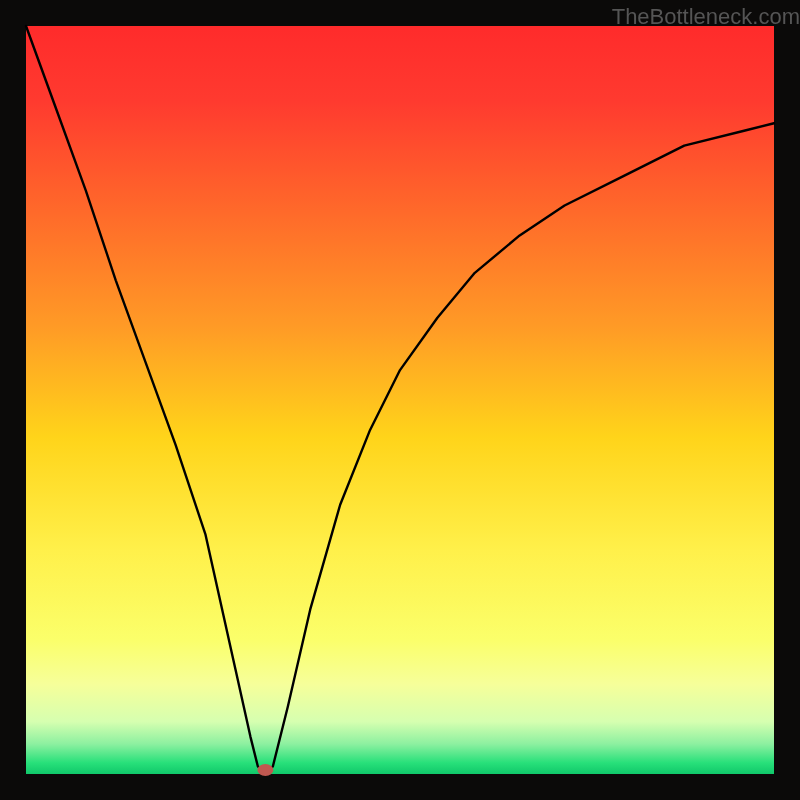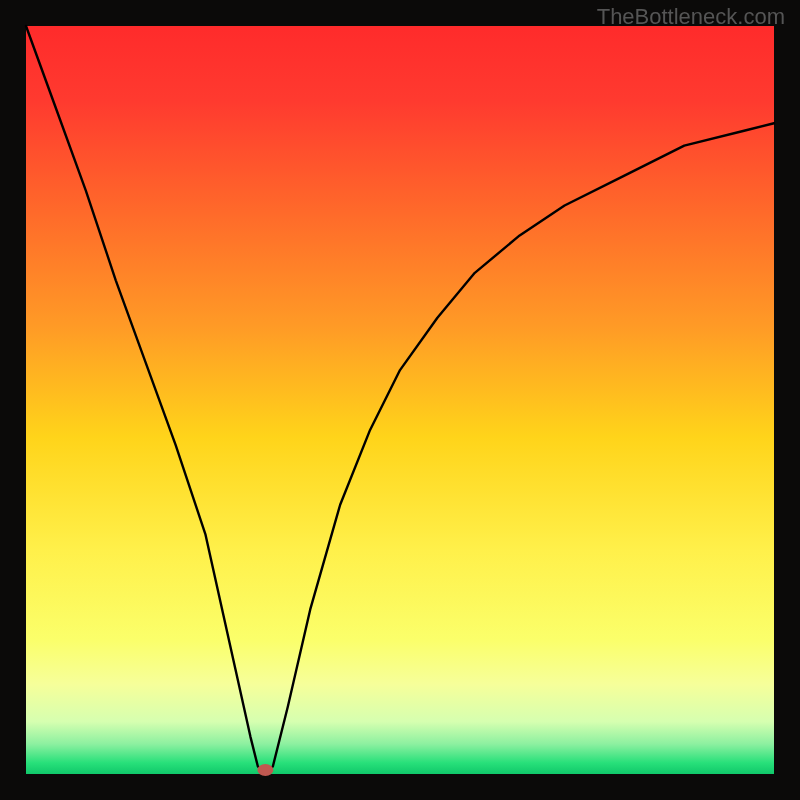--- a/index.html
+++ b/index.html
@@ -12,21 +12,21 @@
     font-family: Arial, Helvetica, sans-serif;
   }
   .container {
     width: 800px;
     height: 800px;
     position: relative;
   }
   .watermark {
     position: absolute;
     top: 4px;
-    right: 15px;
+    right: 0;
     color: #555;
     font-size: 22px;
     font-weight: 500;
     z-index: 10;
   }
   svg {
     display: block;
   }
 </style>
 </head>

